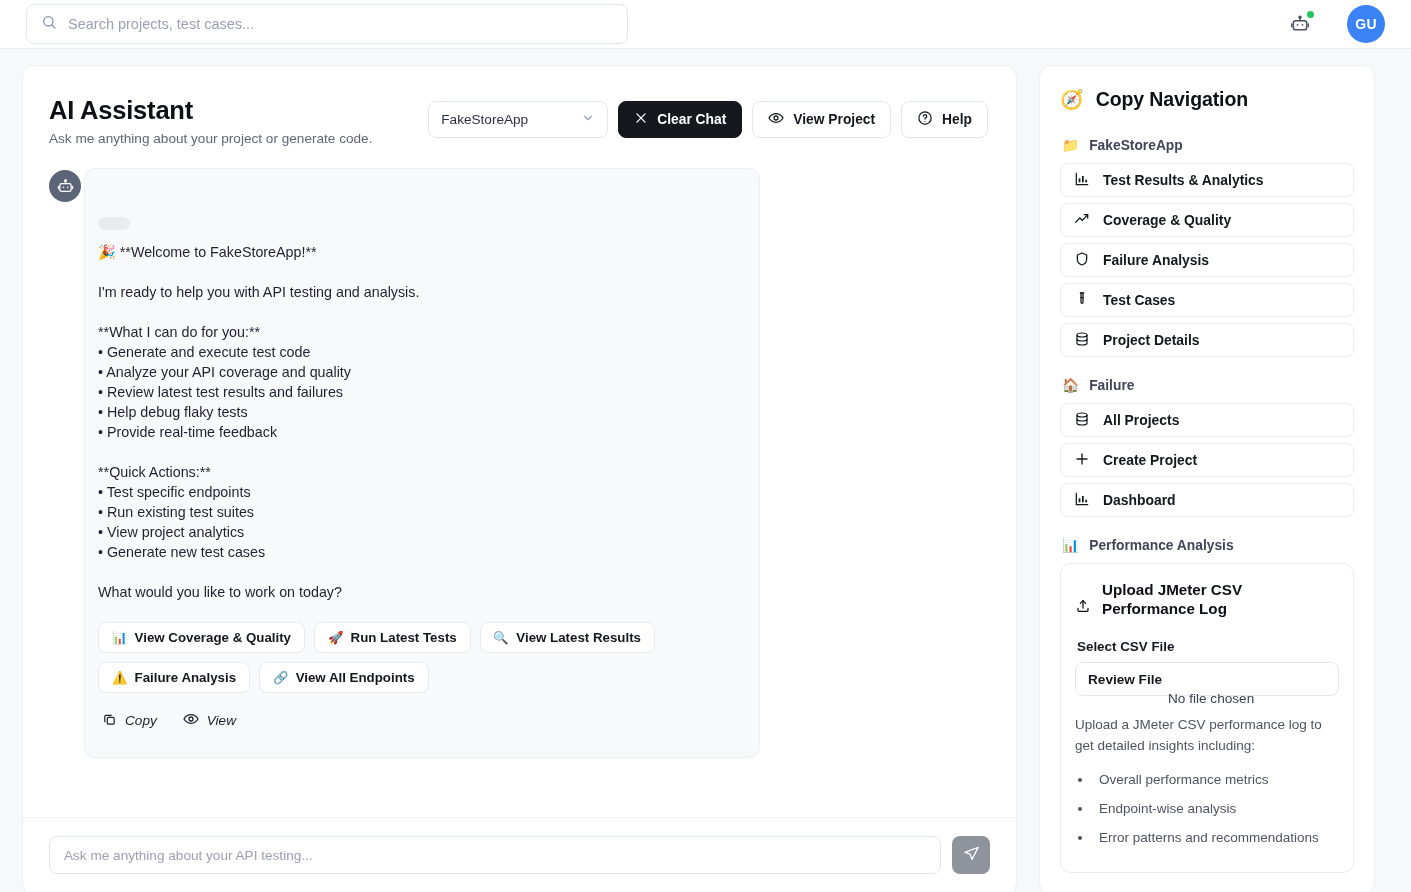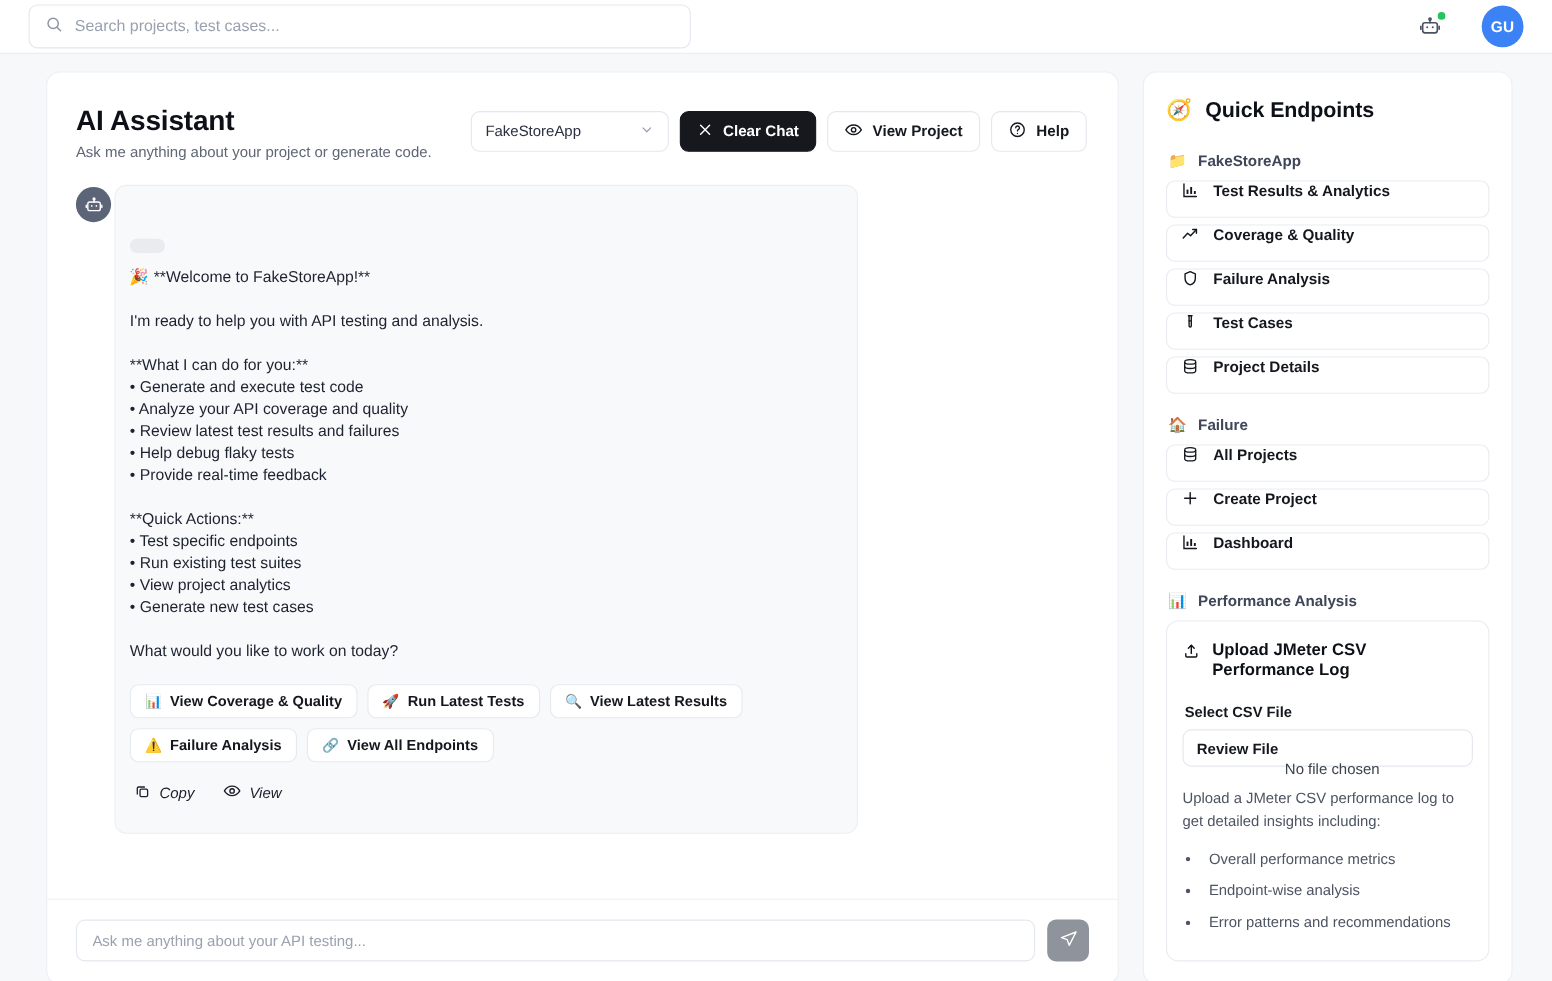--- a/index.html
+++ b/index.html
@@ -78,21 +78,21 @@
     font-weight: bold;
     display: flex; align-items: center; justify-content: center;
     letter-spacing: .3px;
     cursor: pointer;
   }
 
   
   .page {
     display: flex;
     gap: 22px;
-    padding: 16px 36px 0 42px;
+    padding: 16px 36px 0 22px;
     height: calc(892px - 57px);
     align-items: flex-start;
   }
 
   
   .main-card {
     flex: 1;
     background: #ffffff;
     border: 1px solid #eceff4;
     border-radius: 12px;
@@ -311,40 +311,40 @@
     margin: 0 0 10px 2px;
   }
   .group-label.gap-top { margin-top: 20px; }
 
   .nav-btn {
     height: 34px;
     border: 1px solid #e8ebf1;
     border-radius: 8px;
     background: #fff;
     display: flex;
-    align-items: flex-start;
+    align-items: center;
     gap: 13px;
     padding: 0 13px;
     font-size: 13.9px;
     font-weight: bold;
     color: #14171e;
     margin-bottom: 6px;
     cursor: pointer;
   }
   .nav-btn svg { flex: 0 0 16px; color: #14171e; }
 
   .upload-card {
     border: 1px solid #e8ebf1;
     border-radius: 11px;
     padding: 16px 14px 16px 14px;
     margin-top: 10px;
   }
   .upload-title {
     display: flex;
-    align-items: flex-start;
+    align-items: flex-end;
     gap: 11px;
     font-size: 15.2px;
     font-weight: bold;
     color: #0d1117;
     line-height: 19px;
   }
   .upload-title svg { margin-top: 3px; flex: 0 0 16px; }
   .field-label {
     font-size: 13.4px;
     font-weight: bold;
@@ -557,21 +557,21 @@
               <path d="M21.5 3.2 2.8 10.4l7.3 2.6 2.6 7.3Z"></path>
             </svg>
         </span>
       </button>
     </div>
   </div>
 
   <div class="sidebar">
     <div class="side-head">
       <span style="font-size:19px;">🧭</span>
-      <span class="t">Quick Endpoints</span>
+      <span class="t">Copy Navigation</span>
     </div>
 
     <div class="group-label">
       <span>📁</span>
       <span>FakeStoreApp</span>
     </div>
 
     <div class="nav-btn">
       <span>
         <svg width="16" height="16" viewBox="0 0 24 24" fill="none" stroke="currentColor" stroke-width="1.9" stroke-linecap="round">

